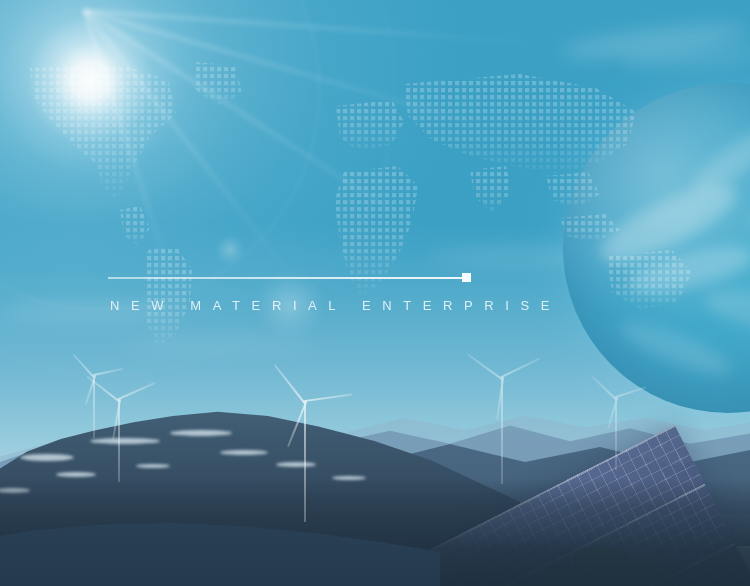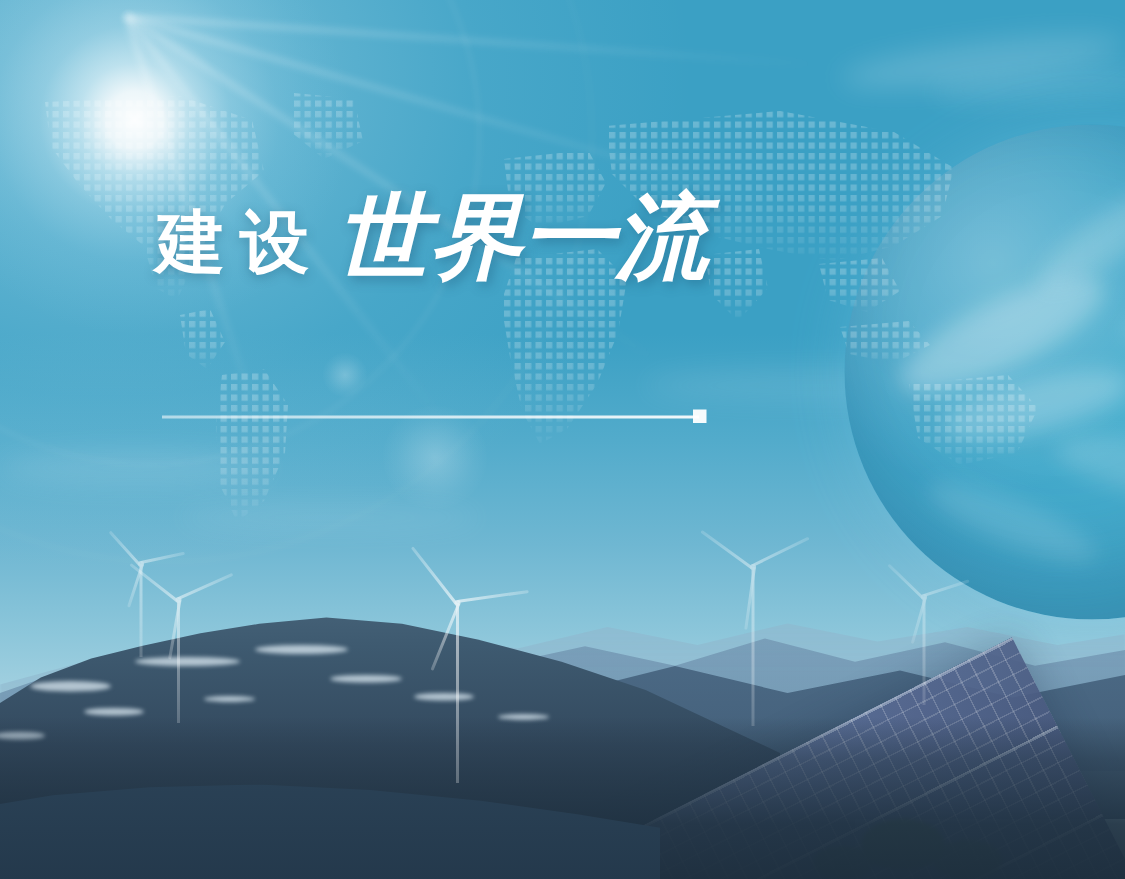--- a/index.html
+++ b/index.html
@@ -343,21 +343,18 @@
 
   <div class="turbine" style="left:596px;top:398px;width:40px;height:72px;opacity:.4;">
     <div class="tower" style="height:72px;"></div>
     <div class="hub"></div>
     <div class="blade" style="height:32px;transform:rotate(16deg)"></div>
     <div class="blade" style="height:32px;transform:rotate(134deg)"></div>
     <div class="blade" style="height:32px;transform:rotate(252deg)"></div>
   </div>
 
   <div class="textwrap">
-    <div class="line1">
-      <span class="t-jianshe">建设</span>
-      <span class="t-shijie">世界一流</span>
-    </div>
     <div class="divider"></div>
     <div class="divider-sq"></div>
+    <div class="subtitle">NEW MATERIAL ENTERPRISE</div>
   </div>
 
 </div>
 
 </body></html>

